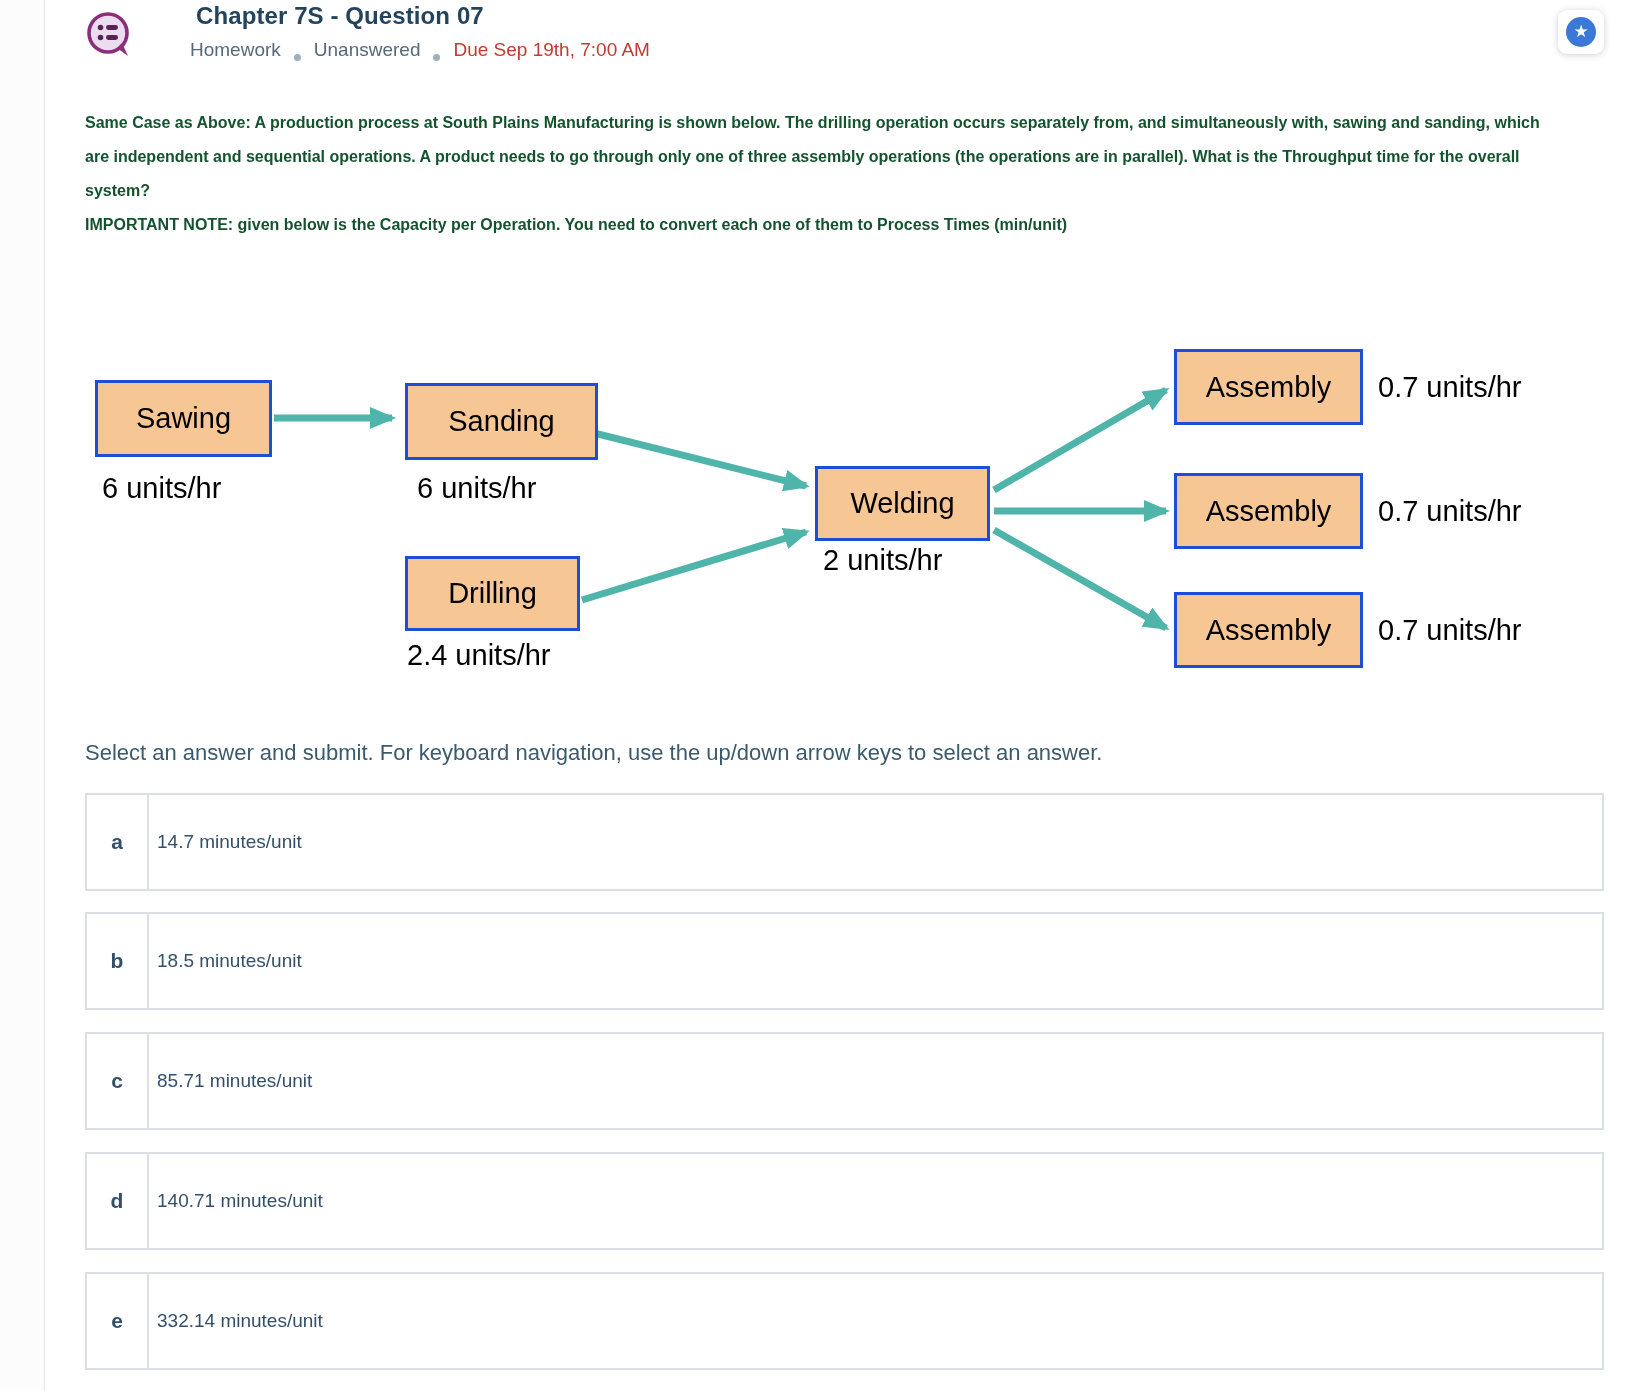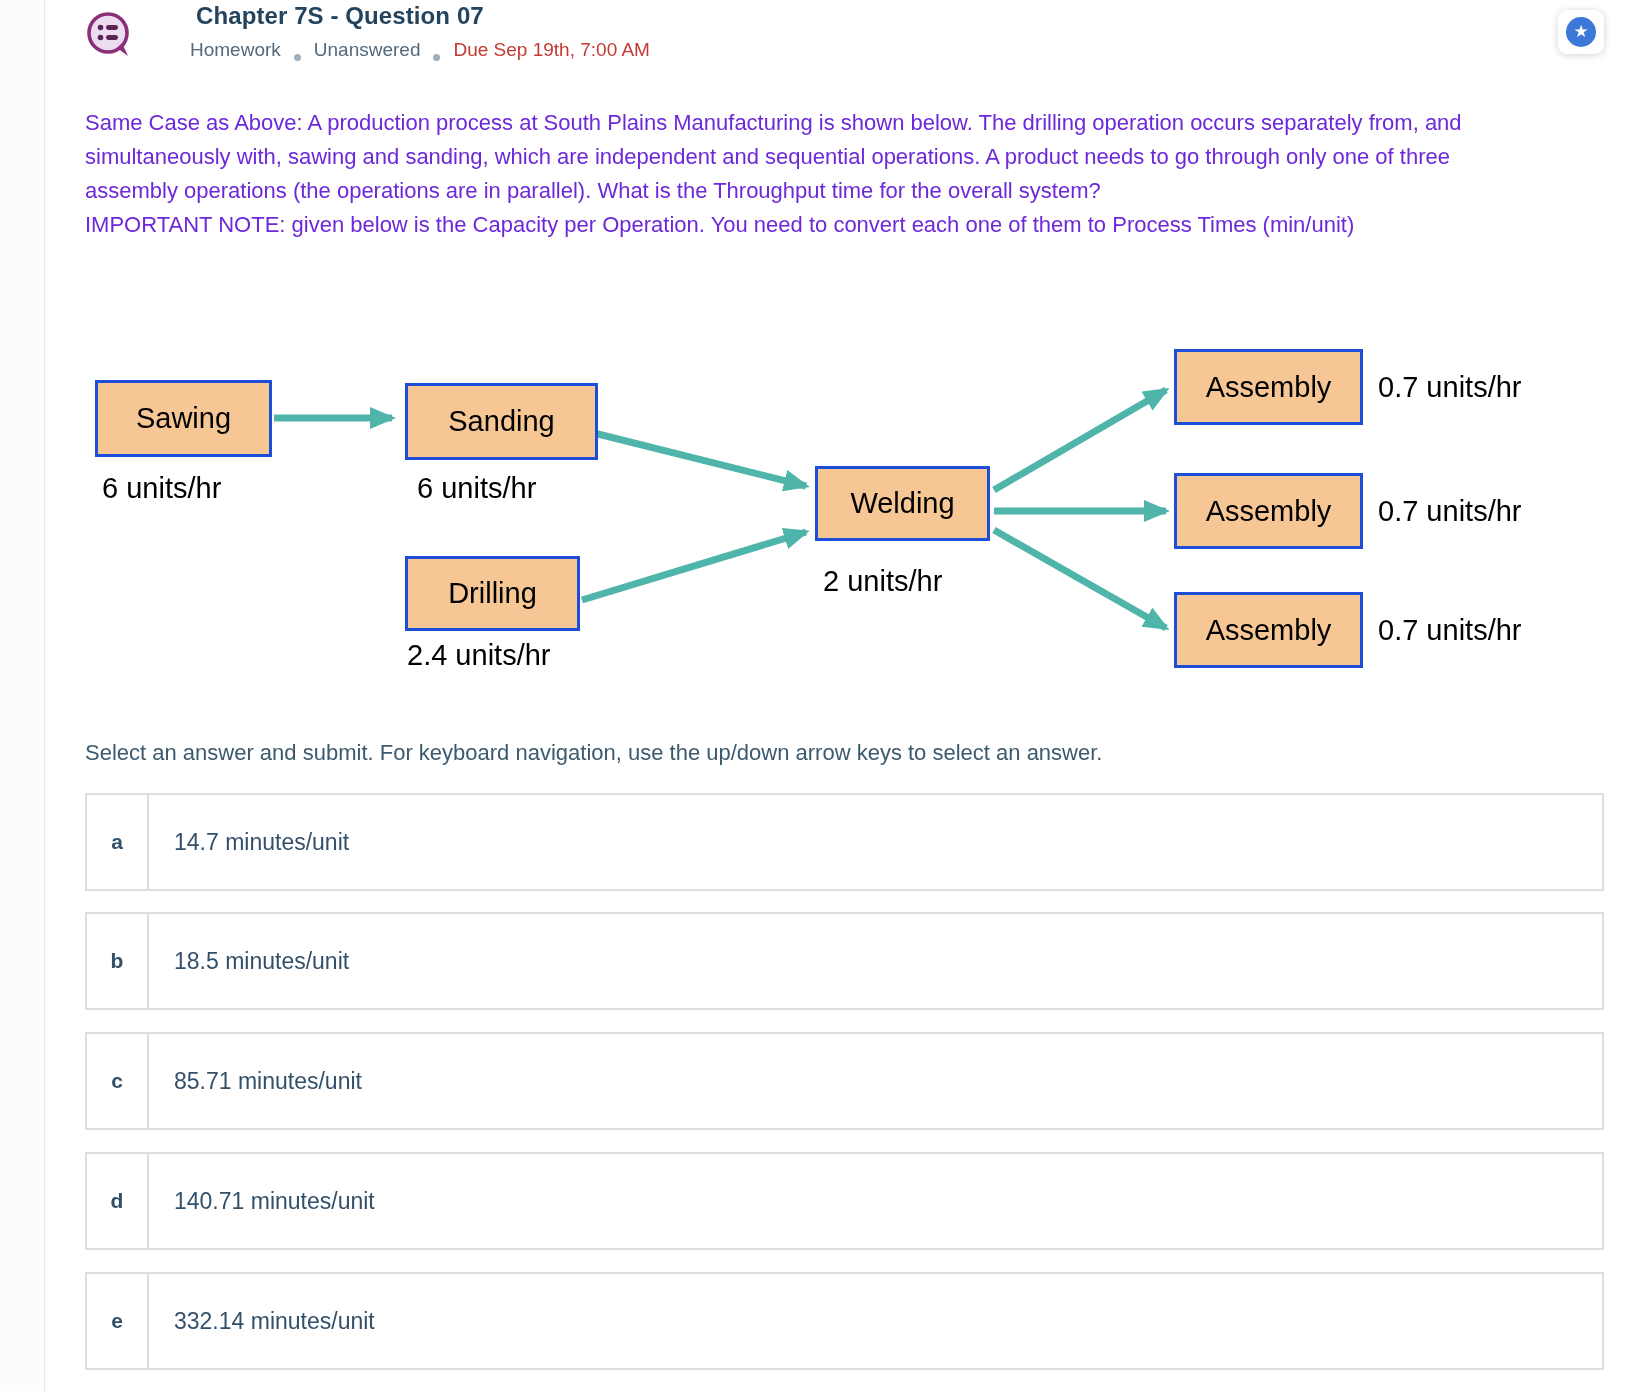--- a/index.html
+++ b/index.html
@@ -34,21 +34,21 @@
     display:flex; align-items:center; justify-content:center;
   }
   .fav-circle {
     width:30px; height:30px; border-radius:50%; background:#3c78d8;
     display:flex; align-items:center; justify-content:center;
   }
   .fav-star { color:#ffffff; font-size:17px; line-height:1; transform:translateY(-1px); }
   
   .question-block {
     position:absolute; left:85px; top:106px; width:1455px;
-    font-size:22px; line-height:34px; color:#6d28d9;
+    font-size:16px; line-height:34px; color:#14532d;font-weight:bold;
   }
   
   .diagram { position:absolute; left:0; top:330px; width:1639px; height:370px; }
   .diagram svg.arrows { position:absolute; left:0; top:0; }
   .op-box {
     position:absolute; background:#f6c795; border:3px solid #1d4ed8;
     display:flex; align-items:center; justify-content:center;
     font-size:29px; color:#000000;
   }
   .cap-label {
@@ -64,22 +64,22 @@
     position:absolute; left:85px; width:1519px; height:98px;
     background:#ffffff; border:2px solid #dadfe4;
     display:flex; align-items:stretch; cursor:pointer;
   }
   .option-letter {
     width:62px; flex:0 0 62px; border-right:2px solid #dadfe4;
     display:flex; align-items:center; justify-content:center;
     font-size:21px; font-weight:700; color:#33506b;
   }
   .option-text {
-    display:flex; align-items:center; padding-left:25px;
-    font-size:23px; color:#33506b;
+    display:flex; align-items:center; padding-left:8px;
+    font-size:19px; color:#33506b;
   }
 </style>
 </head>
 <body>
 
 <div class="page">
 
   <div class="left-rail"></div>
 
   <svg class="q-icon" viewBox="0 0 50 50">
@@ -130,21 +130,21 @@
     <div class="op-box" style="left:405px; top:53px;  width:193px; height:77px;">Sanding</div>
     <div class="op-box" style="left:405px; top:226px; width:175px; height:75px;">Drilling</div>
     <div class="op-box" style="left:815px; top:136px; width:175px; height:75px;">Welding</div>
     <div class="op-box" style="left:1174px;top:19px;  width:189px; height:76px;">Assembly</div>
     <div class="op-box" style="left:1174px;top:143px; width:189px; height:76px;">Assembly</div>
     <div class="op-box" style="left:1174px;top:262px; width:189px; height:76px;">Assembly</div>
 
     <div class="cap-label" style="left:102px; top:142px;">6 units/hr</div>
     <div class="cap-label" style="left:417px; top:142px;">6 units/hr</div>
     <div class="cap-label" style="left:407px; top:309px;">2.4 units/hr</div>
-    <div class="cap-label" style="left:823px; top:235px;">2 units/hr</div>
+    <div class="cap-label" style="left:823px; top:214px;">2 units/hr</div>
     <div class="cap-label cap-flex" style="left:1378px; top:19px;  height:76px;">0.7 units/hr</div>
     <div class="cap-label cap-flex" style="left:1378px; top:143px; height:76px;">0.7 units/hr</div>
     <div class="cap-label cap-flex" style="left:1378px; top:262px; height:76px;">0.7 units/hr</div>
   </div>
 
   <div class="instructions">Select an answer and submit. For keyboard navigation, use the up/down arrow keys to select an answer.</div>
 
   <div class="option-row" style="top:793px;">
     <div class="option-letter">a</div>
     <div class="option-text">14.7 minutes/unit</div>

